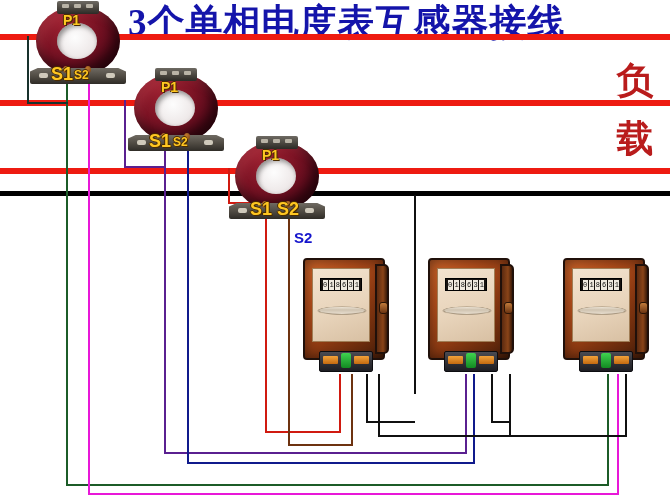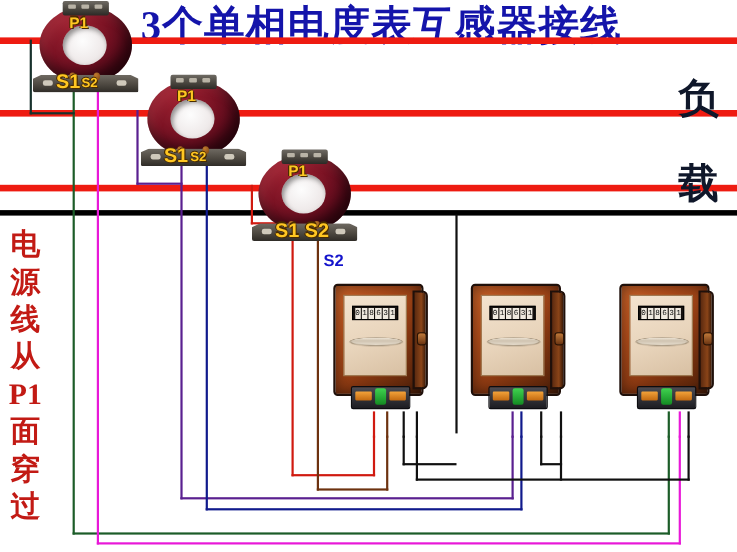--- a/index.html
+++ b/index.html
@@ -10,22 +10,22 @@
   .title{
     position:absolute;left:128px;top:-2px;
     font-family:"Liberation Serif",serif;
     font-size:37px;font-weight:bold;color:#1414aa;
     letter-spacing:1px;white-space:nowrap;
   }
   
   .load-text{
     position:absolute;left:612px;top:52px;width:46px;
     font-family:"Liberation Serif",serif;
-    font-size:37px;font-weight:bold;color:#0f172a;
-    line-height:77px;text-align:center;
+    font-size:37px;font-weight:bold;color:#b91c1c;
+    line-height:58px;text-align:center;
   }
   .src-text{
     position:absolute;left:4px;top:205px;width:38px;
     font-family:"Liberation Serif",serif;
     font-size:27px;font-weight:bold;color:#c21a14;
     line-height:34px;text-align:center;letter-spacing:0;
   }
 
   
   .bar{position:absolute;}
@@ -144,21 +144,20 @@
 <div id="stage">
 
   <div class="title">3个单相电度表互感器接线</div>
 
   <div class="bar red" style="left:0px;top:34px;width:670px;"></div>
   <div class="bar red" style="left:0px;top:100px;width:670px;"></div>
   <div class="bar red" style="left:0px;top:168px;width:670px;"></div>
   <div class="bar black" style="left:0px;top:191px;width:670px;"></div>
 
   <div class="load-text">负载</div>
-  <div class="src-text">电源线从P1面穿过</div>
 
   <div class="w wv" style="left:66px;top:66px;height:420px;background:#1c5c28;"></div>
   <div class="w wh" style="left:66px;top:484px;width:543px;background:#1c5c28;"></div>
   <div class="w wv" style="left:607px;top:396px;height:90px;background:#1c5c28;"></div>
 
   <div class="w wv" style="left:88px;top:66px;height:429px;background:#e818d8;"></div>
   <div class="w wh" style="left:88px;top:493px;width:531px;background:#e818d8;"></div>
   <div class="w wv" style="left:617px;top:396px;height:99px;background:#e818d8;"></div>
 
   <div class="w wv" style="left:27px;top:36px;height:68px;background:#18312c;"></div>

